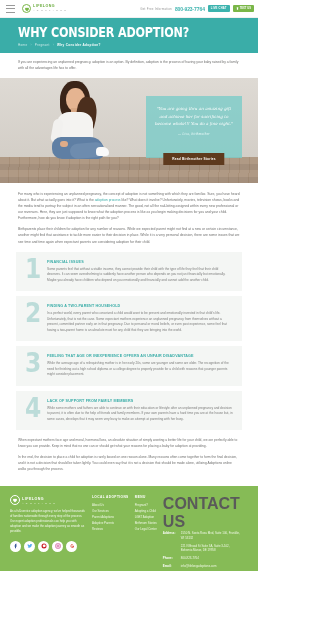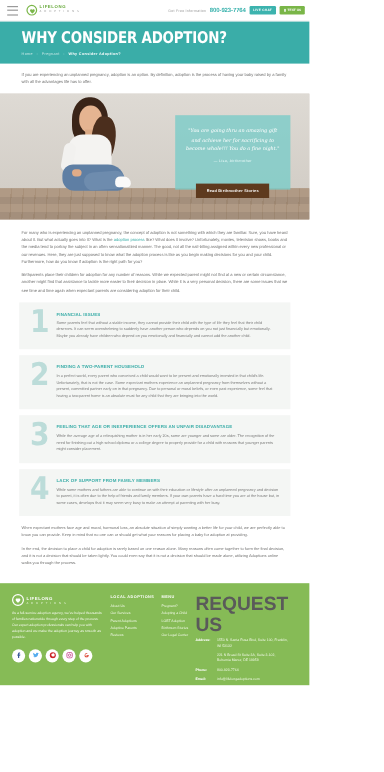--- a/index.html
+++ b/index.html
@@ -361,21 +361,21 @@
       <ul>
         <li>Pregnant?</li>
         <li>Adopting a Child</li>
         <li>LGBT Adoption</li>
         <li>Birthmom Stories</li>
         <li>Our Legal Center</li>
       </ul>
     </div>
 
     <div class="f-contact">
-      <h4>REQUEST US</h4>
+      <h4>CONTACT US</h4>
       <div class="f-row">
         <span class="f-key">Address:</span>
         <span class="f-val">1550 N. Santa Rosa Blvd, Suite 100, Franklin, WI 53132</span>
       </div>
       <div class="f-row">
         <span class="f-key"></span>
         <span class="f-val">221 N Broad St Suite 3A, Suite 3-102, Bohemia Manor, DE 19958</span>
       </div>
       <div class="f-row">
         <span class="f-key">Phone:</span>

